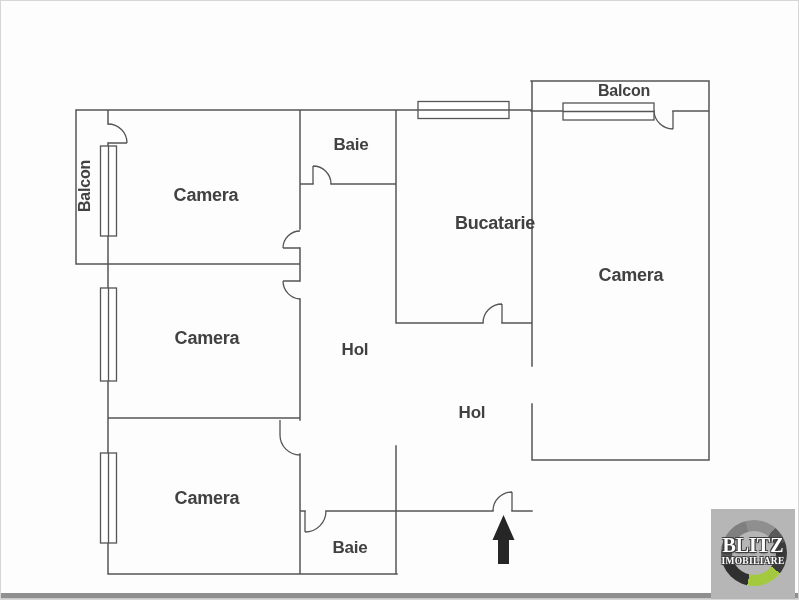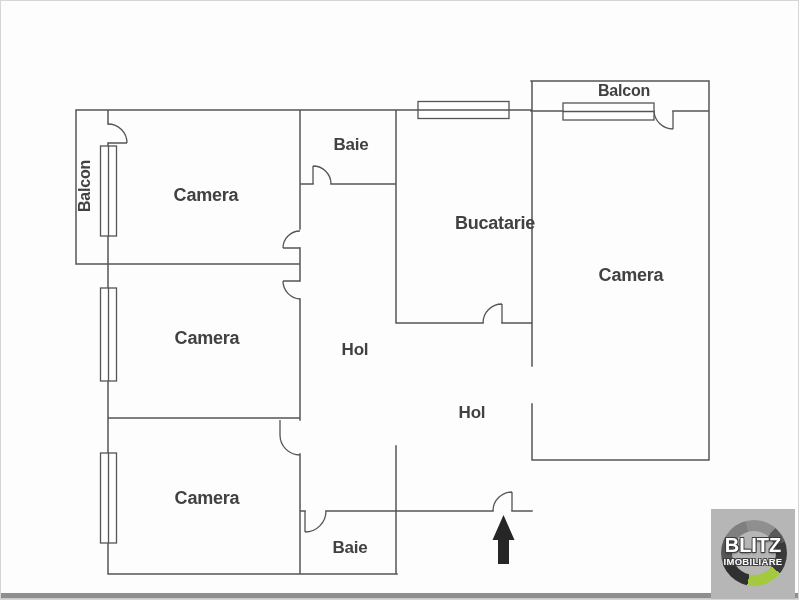--- a/index.html
+++ b/index.html
@@ -16,21 +16,21 @@
   .room-label{
     position:absolute;transform:translate(-50%,-50%);
     font-weight:700;color:#414141;white-space:nowrap;letter-spacing:-0.2px;
   }
   .bottom-bar{
     position:absolute;left:0;top:592px;width:799px;height:5px;background:#8f8f8f;
     border-bottom:1px solid #c9c9c9;
   }
   .logo{
     position:absolute;left:710px;top:508px;width:84px;height:90px;
-    background:#b6b6b6;overflow:hidden;z-index:5;
+    background:#b6b6b6;overflow:hidden;z-index:5;font-family:Liberation Serif, serif;
   }
   .logo-ring{
     position:absolute;left:10px;top:11px;width:66px;height:66px;border-radius:50%;
     background:conic-gradient(#8f8f8f 0 40deg,#5a5a5a 40deg 70deg,#3a3a3a 70deg 128deg,
       #a3ca3e 128deg 192deg,#303030 192deg 252deg,#565656 252deg 300deg,
       #7f7f7f 300deg 345deg,#8f8f8f 345deg 360deg);
   }
   .logo-ring-hole{
     position:absolute;left:11px;top:11px;width:44px;height:44px;border-radius:50%;
     background:#b6b6b6;

